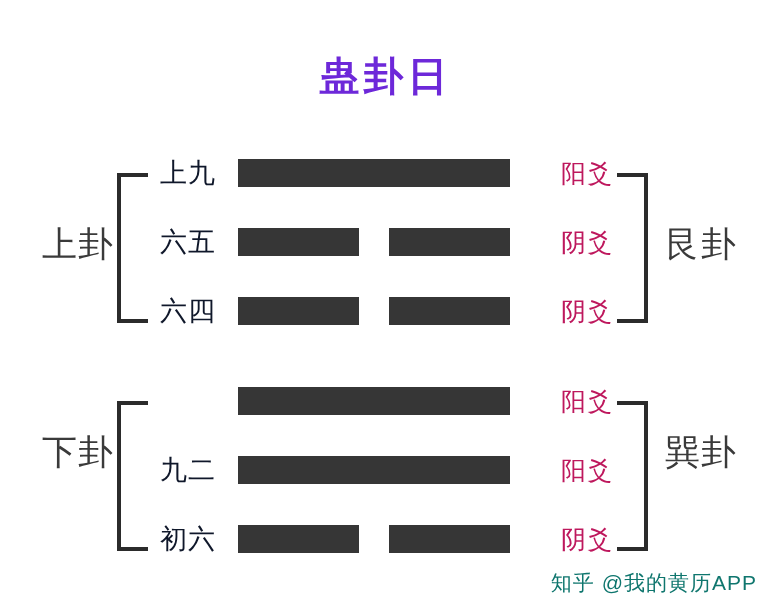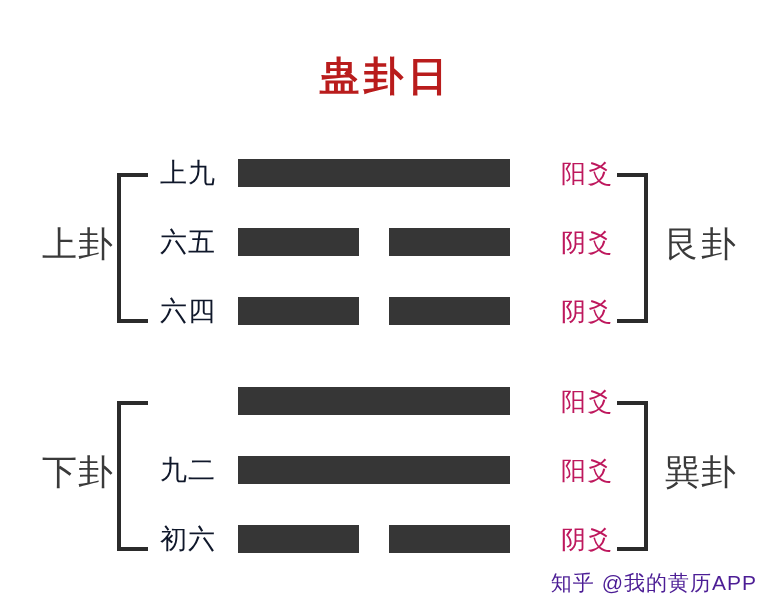--- a/index.html
+++ b/index.html
@@ -26,21 +26,21 @@
   
   .title {
     position: absolute;
     left: 0;
     top: 52px;
     width: 771px;
     text-align: center;
     font-size: 40px;
     font-weight: bold;
     letter-spacing: 4px;
-    color: #b91c1c;
+    color: #6d28d9;
     line-height: 48px;
   }
 
   
   .trigram {
     position: absolute;
     left: 0;
     width: 771px;
   }
   .trigram-upper { top: 159px; }
@@ -148,29 +148,29 @@
     left: 42px;
     width: 70px;
     text-align: center;
   }
   .group-right {
     left: 657px;
     width: 80px;
     text-align: right;
   }
   .group-upper { top: 224px; }
-  .group-lower { top: 452px; }
+  .group-lower { top: 432px; }
 
   
   .watermark {
     position: absolute;
     right: 14px;
     bottom: 10px;
     font-size: 21px;
-    color: #4c1d95;
+    color: #0f766e;
     letter-spacing: 1px;
     white-space: nowrap;
   }
 </style>
 </head>
 <body>
 
 <div class="page">
 
   <div class="title">蛊卦日</div>

